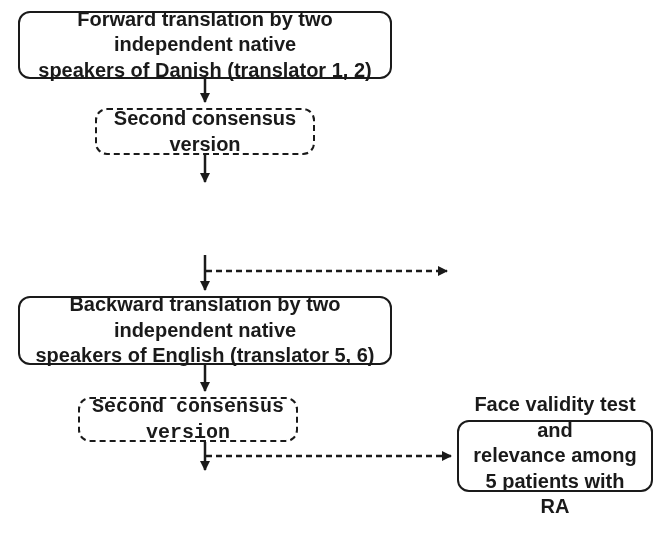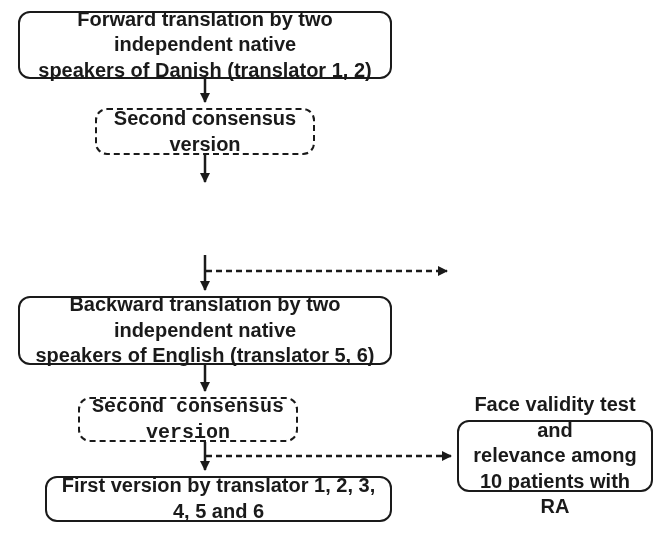--- a/index.html
+++ b/index.html
@@ -90,20 +90,17 @@
 speakers of English (translator 5, 6)</span>
   </div>
 
   <div class="node dashed n-consensus2">
     <span class="node-label">Second consensus version</span>
   </div>
 
   <div class="node n-face">
     <span class="node-label">Face validity test and
 relevance among
-10 patients with RA</span>
+5 patients with RA</span>
   </div>
 
-  <div class="node n-final">
-    <span class="node-label">First version by translator 1, 2, 3, 4, 5 and 6</span>
-  </div>
 
 </div>
 
 </body></html>

